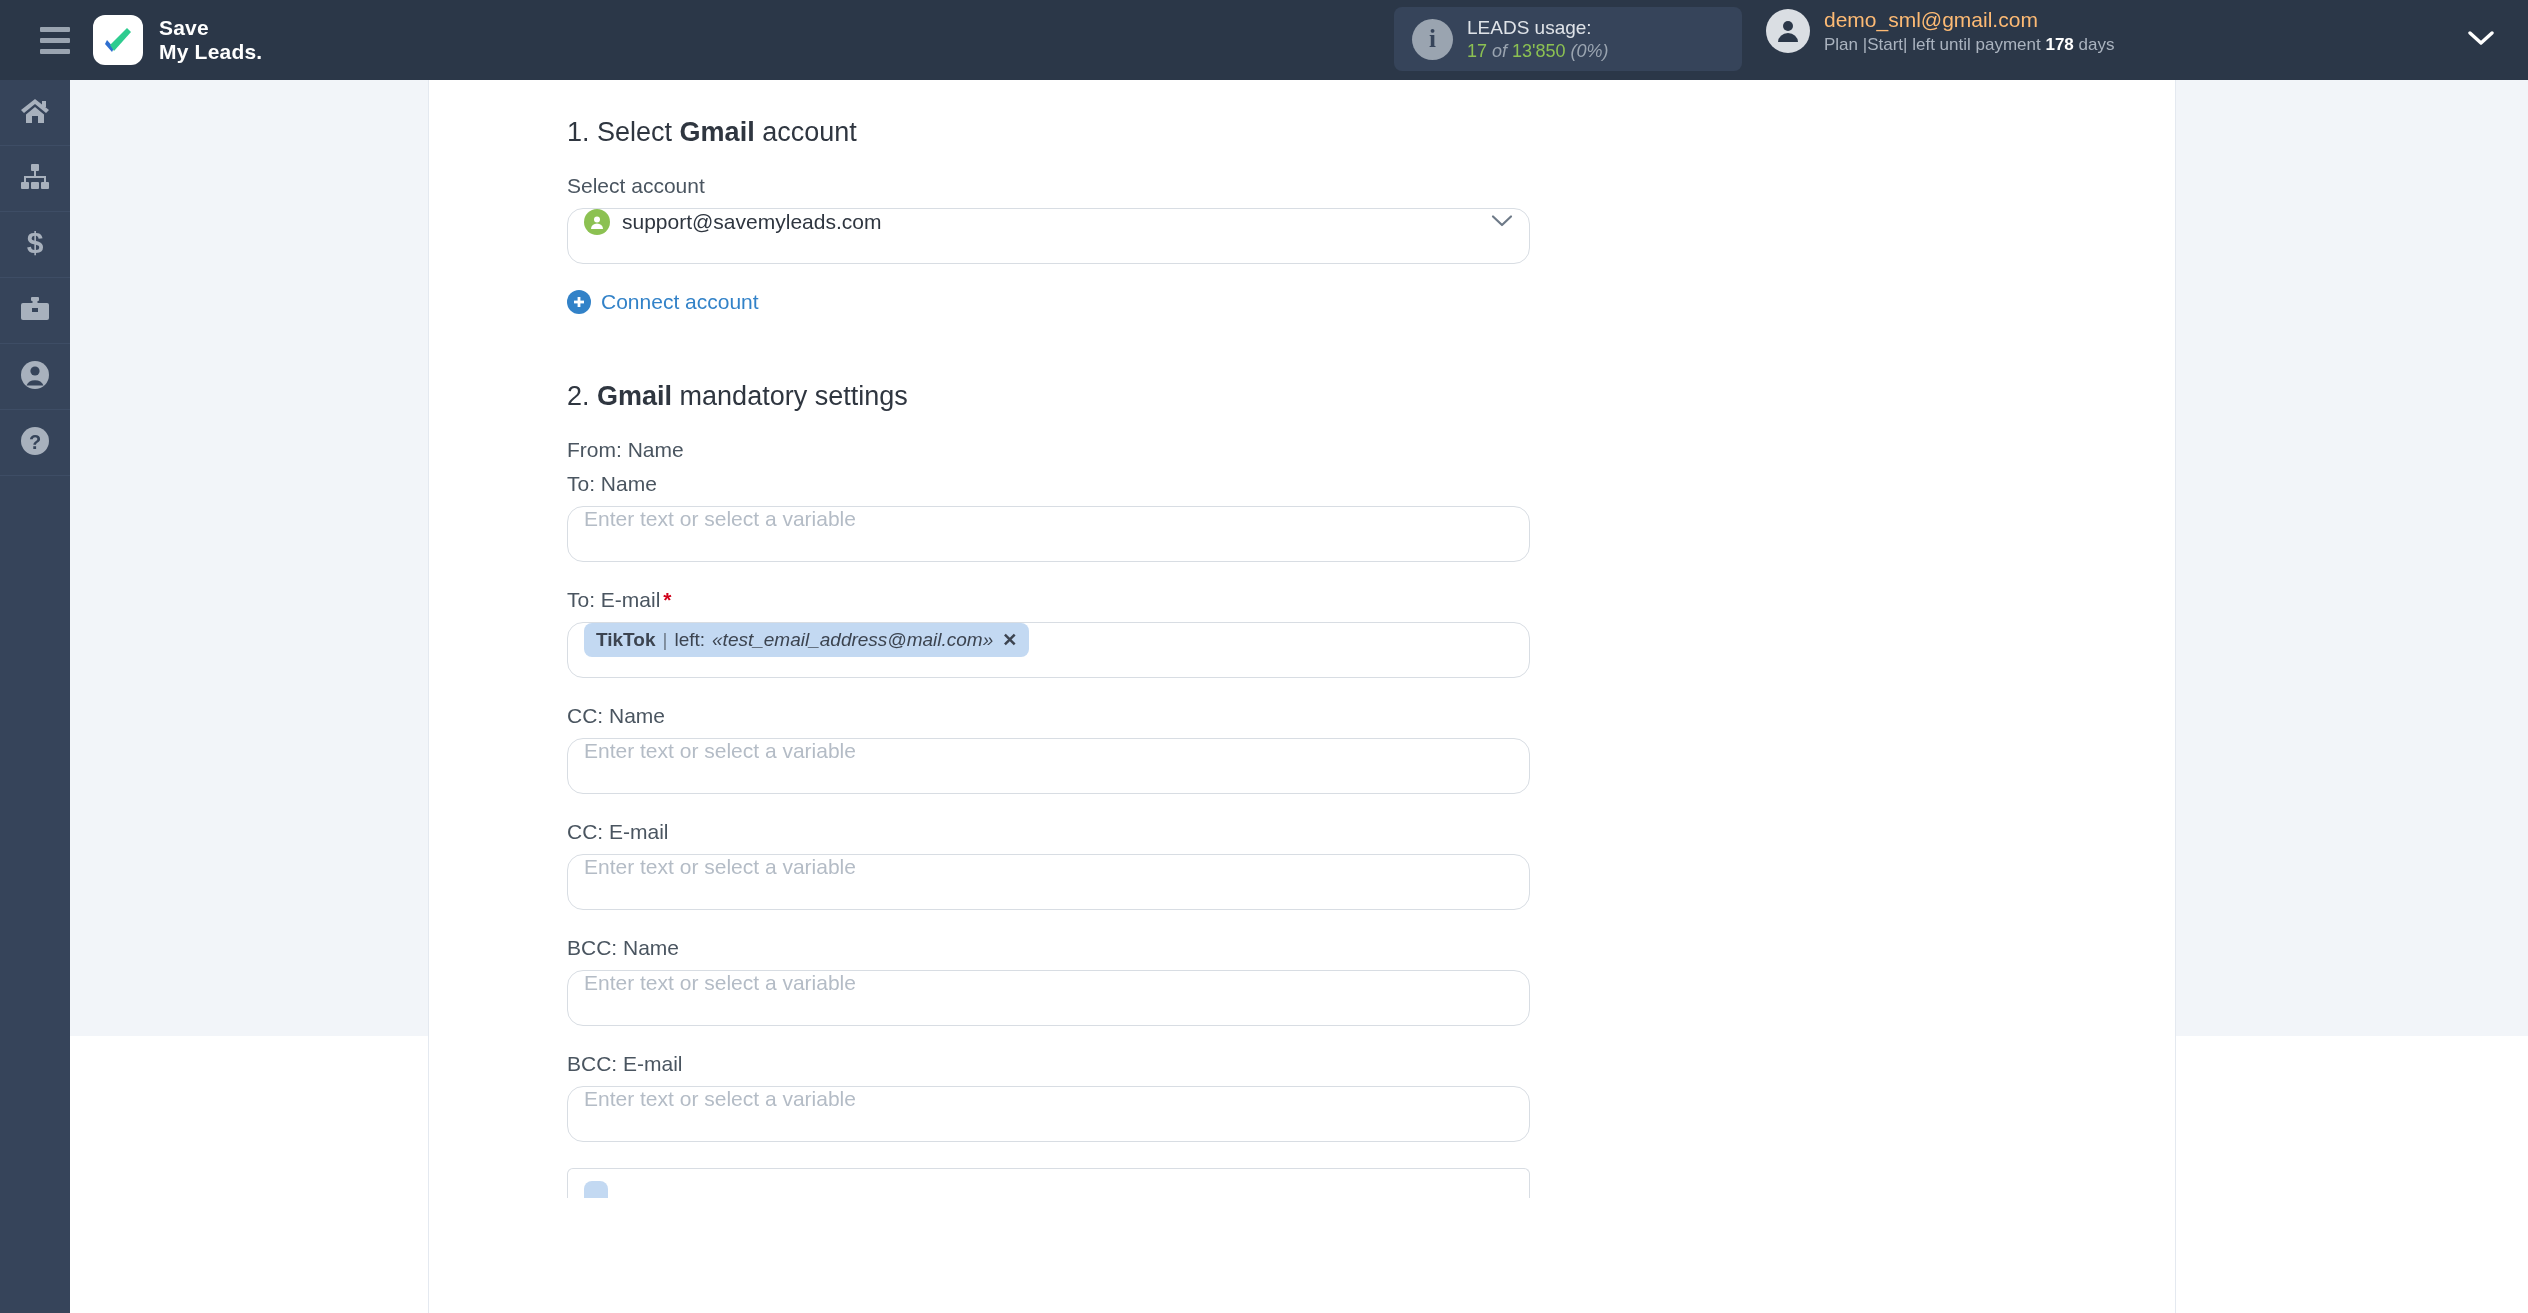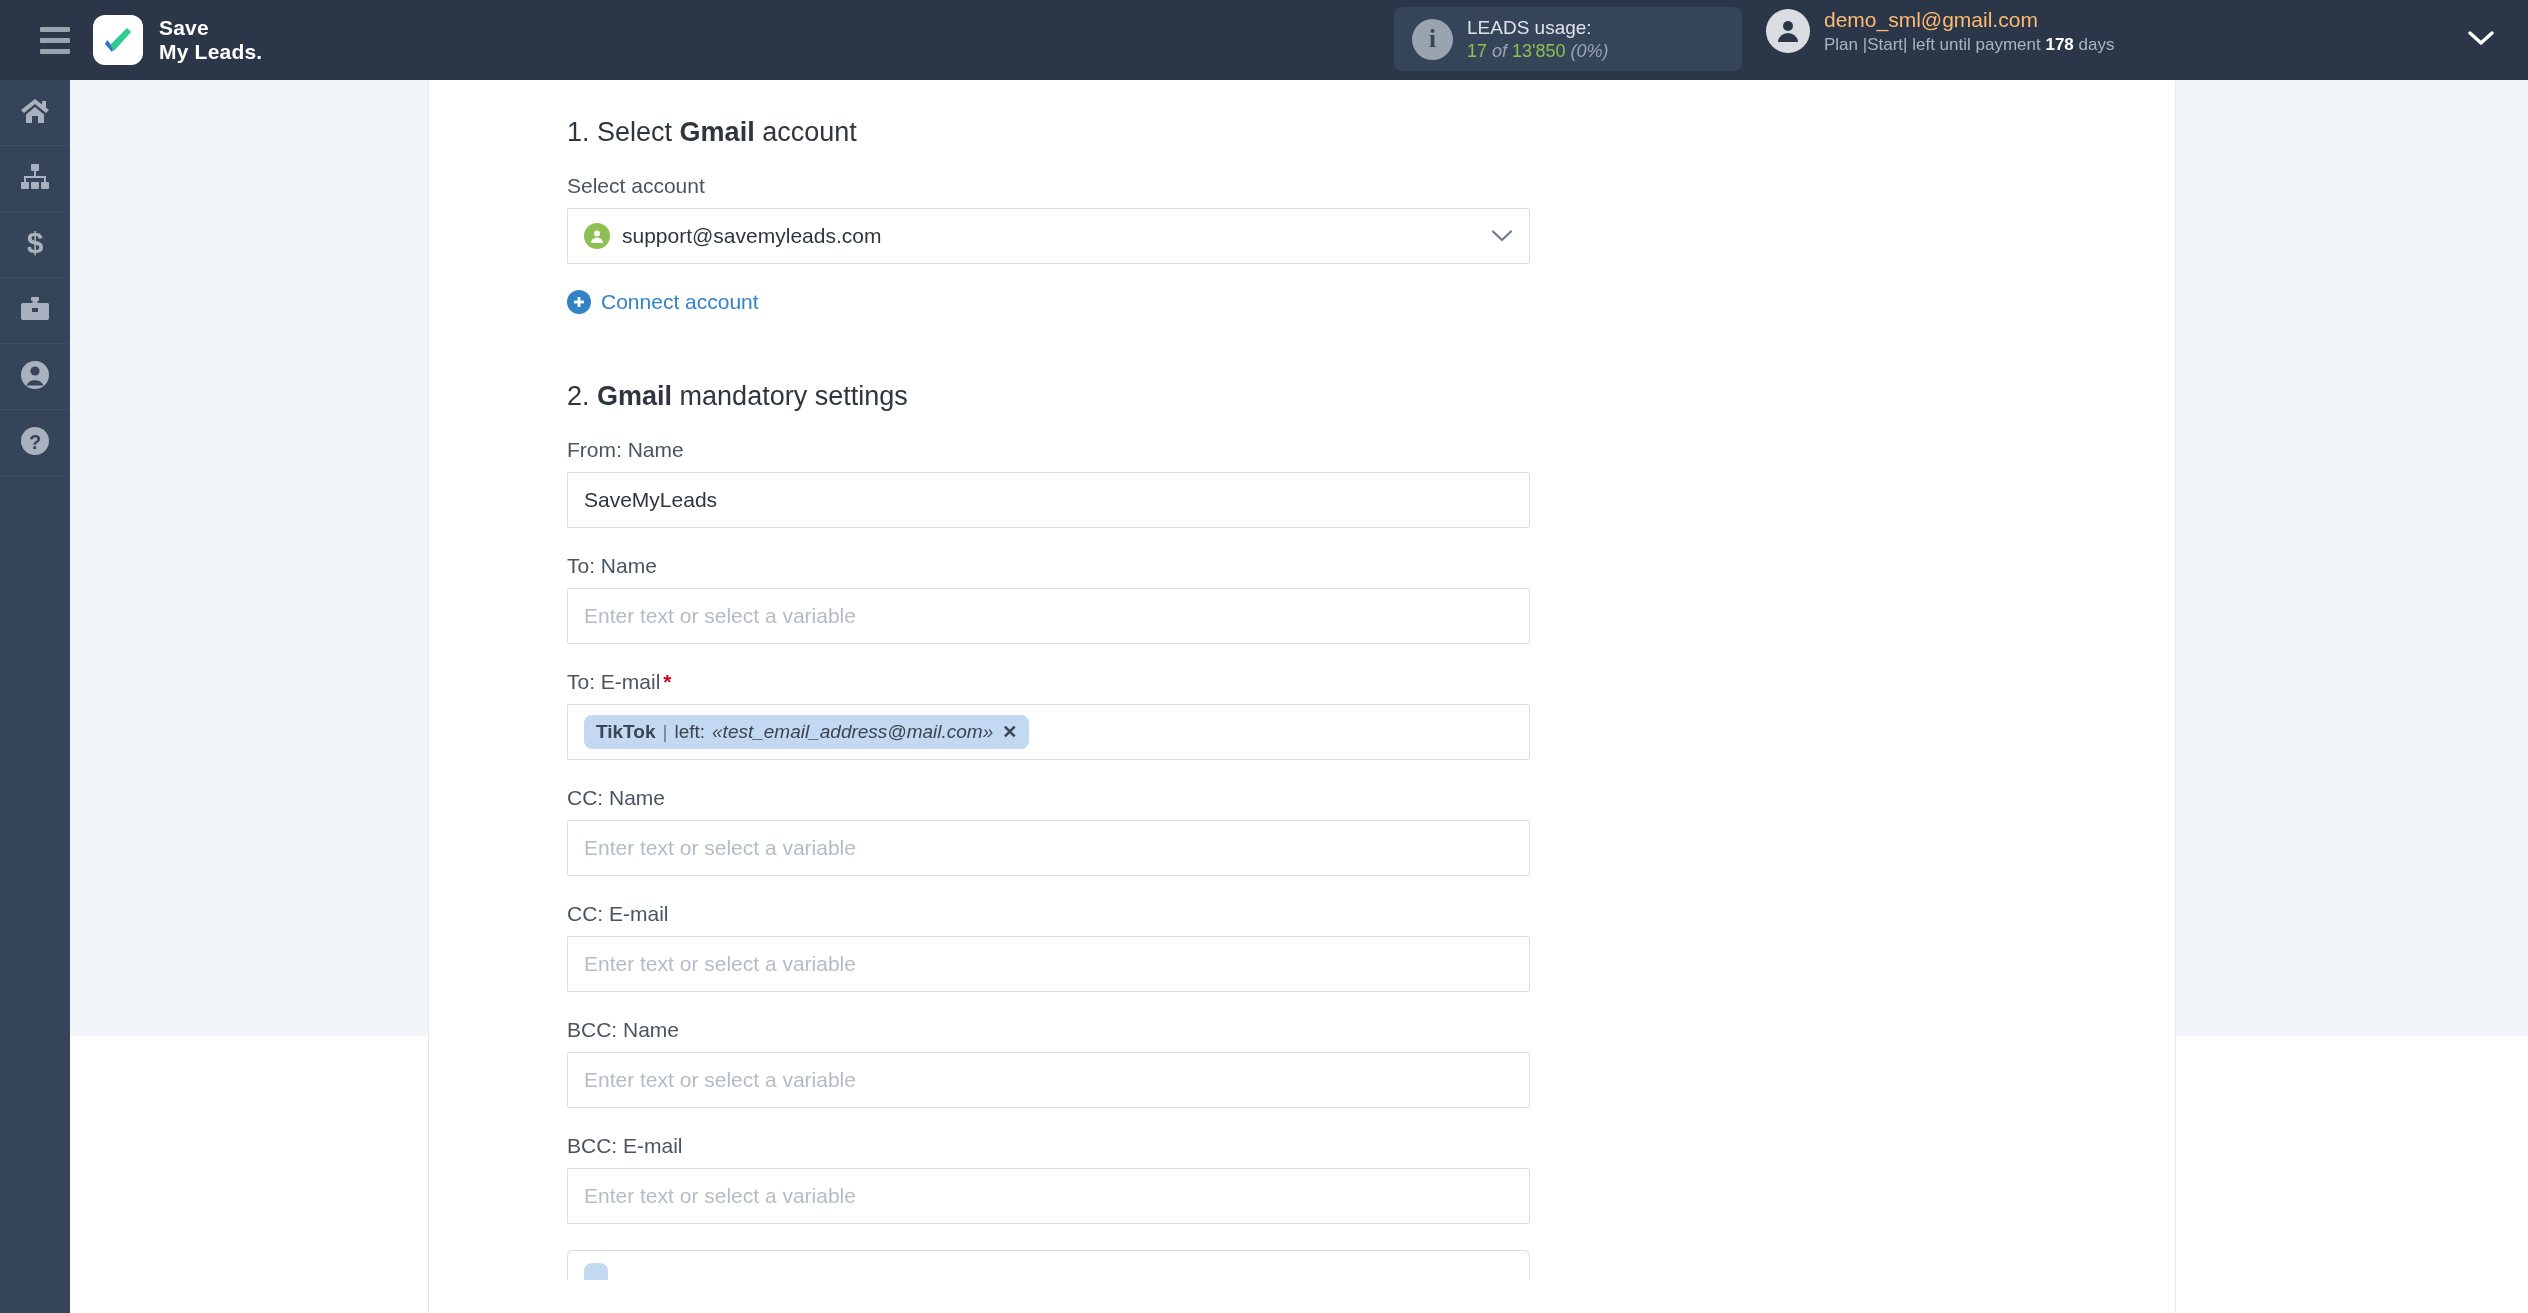--- a/index.html
+++ b/index.html
@@ -192,24 +192,24 @@
     font-size: 21px;
     color: #4a5560;
     margin-bottom: 10px;
   }
   .req { color: #d0021b; font-weight: bold; margin-left: 3px; }
 
   .control {
     width: 963px;
     height: 56px;
     border: 1px solid #d8dde3;
-    border-radius: 2px;
+    border-radius: 16px;
     background: #ffffff;
     display: flex;
-    align-items: center;
+    align-items: flex-start;
     padding: 0 16px;
     font-size: 21px;
     color: #2f3640;
     margin-bottom: 26px;
     cursor: text;
   }
   .control.select { cursor: pointer; justify-content: space-between; }
   .control .ph { color: #b4bcc6; }
 
   .acct-left { display: flex; align-items: center; gap: 12px; }
@@ -437,23 +437,20 @@
 
       
       <div class="step-title">
         <span>2.</span>
         <b>Gmail</b>
         <span>mandatory settings</span>
       </div>
 
       
       <div class="field-label">From: Name</div>
-      <div class="control">
-        <span>SaveMyLeads</span>
-      </div>
 
       
       <div class="field-label">To: Name</div>
       <div class="control">
         <span class="ph">Enter text or select a variable</span>
       </div>
 
       
       <div class="field-label">
         <span>To: E-mail</span><span class="req">*</span>

